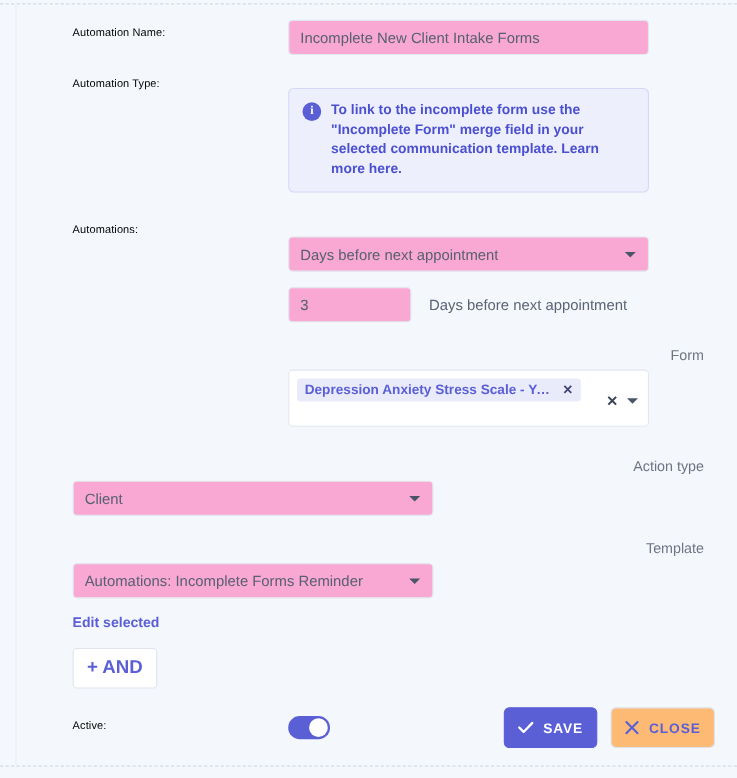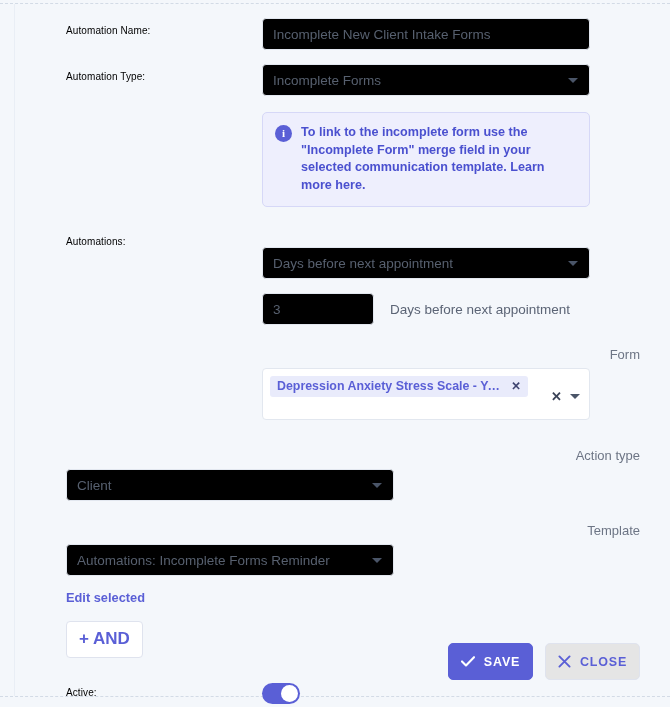--- a/index.html
+++ b/index.html
@@ -63,21 +63,21 @@
 
   .row-field {
     flex: 1 1 auto;
     min-width: 0;
   }
 
   
   .control {
     width: 328px;
     height: 32px;
-    background: #000000;
+    background: #f9a8d4;
     border: 1px solid #e2e7ef;
     border-radius: 4px;
     display: flex;
     align-items: center;
     padding: 0 10px;
     font-size: 13.5px;
     color: #57606f;
     position: relative;
   }
   .control .value {
@@ -249,21 +249,21 @@
     left: 19px;
     width: 17px;
     height: 17px;
     border-radius: 50%;
     background: #ffffff;
   }
 
   
   .footer {
     position: absolute;
-    right: 30px;
+    right: 20px;
     bottom: 27px;
     display: flex;
     align-items: center;
   }
   .btn {
     display: flex;
     align-items: center;
     justify-content: center;
     height: 37px;
     border-radius: 5px;
@@ -278,21 +278,21 @@
   }
   .btn-save {
     width: 85px;
     background: #5a5fd6;
     color: #ffffff;
     border: 1px solid #5a5fd6;
   }
   .btn-close {
     width: 95px;
     margin-left: 12px;
-    background: #e5e5e5;
+    background: #fdba74;
     color: #5a5fd6;
     border: 1px solid #dfe3ee;
   }
 
   .mt-18 { margin-top: 18px; }
   .mt-14 { margin-top: 14px; }
   .mt-22 { margin-top: 22px; }
   .mt-28 { margin-top: 28px; }
 </style>
 </head>
@@ -309,24 +309,20 @@
     <div class="row-field">
       <div class="control">
         <span class="value" title="Incomplete New Client Intake Forms">Incomplete New Client Intake Forms</span>
       </div>
     </div>
   </div>
 
   <div class="row mt-14">
     <div class="row-label">Automation Type:</div>
     <div class="row-field">
-      <div class="control">
-        <span class="value">Incomplete Forms</span>
-        <span class="caret"></span>
-      </div>
 
       <div class="callout">
         <span class="info-icon">i</span>
         <span class="callout-text">To link to the incomplete form use the "Incomplete Form" merge field in your selected communication template. Learn more here.</span>
       </div>
     </div>
   </div>
 
   <div class="row mt-22">
     <div class="row-label">Automations:</div>

